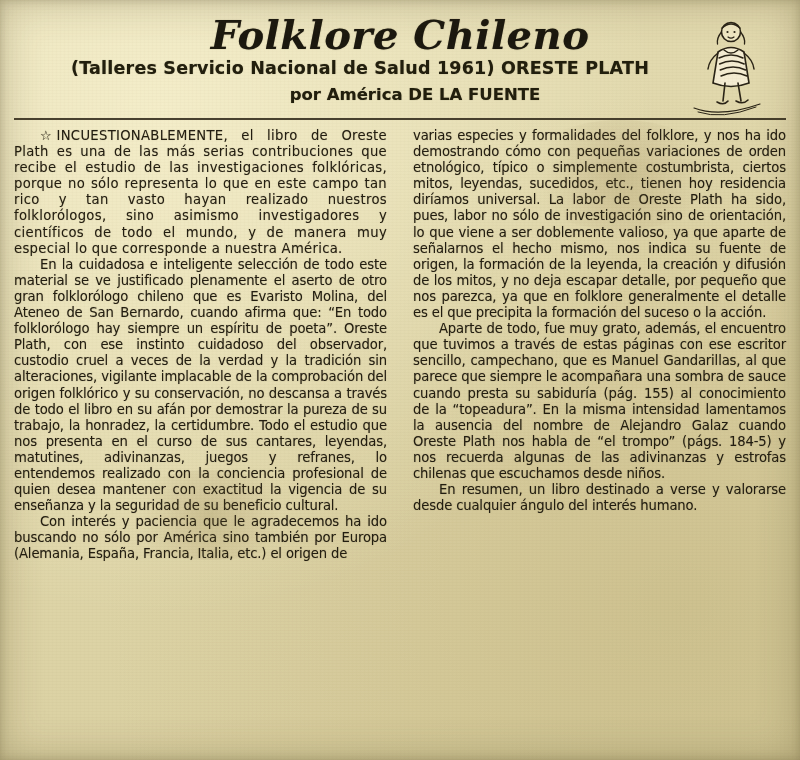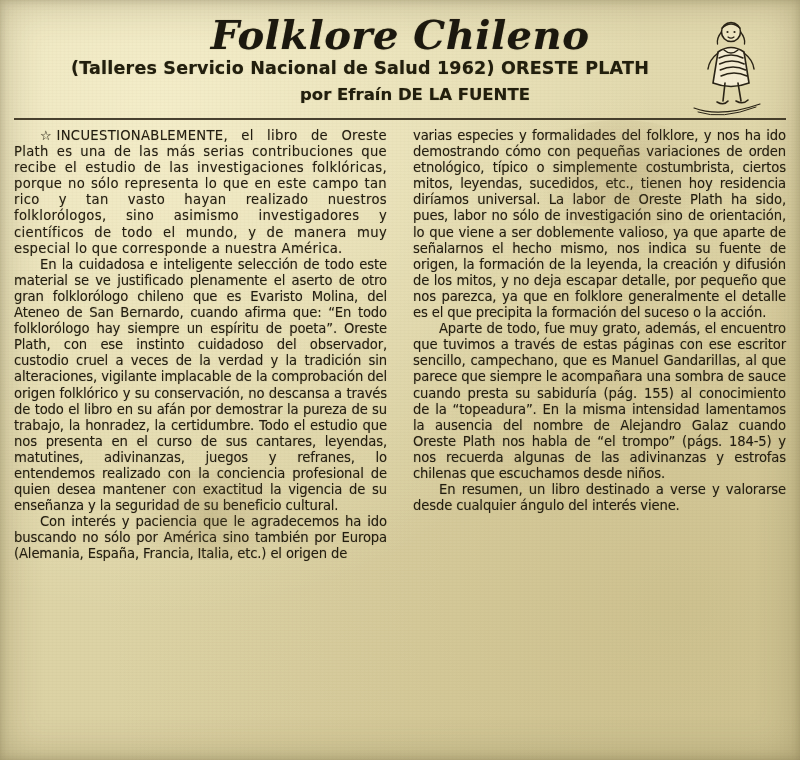--- a/index.html
+++ b/index.html
@@ -178,39 +178,39 @@
         <path d="M54 71 l3 18" stroke-width="1.6"></path>
         <path d="M33 90 q7 4 11 -1" stroke-width="1.6"></path>
         <path d="M52 89 q7 4 12 -1" stroke-width="1.6"></path>
 
         <path d="M10 96 q26 10 66 -4" stroke-width="1.2"></path>
         <path d="M14 100 q24 8 58 -5" stroke-width="1"></path>
       </g>
     </svg>
 
     <h1 class="main-title">Folklore Chileno</h1>
-    <div class="subtitle-line">(Talleres Servicio Nacional de Salud 1962) ORESTE PLATH</div>
-    <div class="byline">por Efraín DE LA FUENTE</div>
+    <div class="subtitle-line">(Talleres Servicio Nacional de Salud 1961) ORESTE PLATH</div>
+    <div class="byline">por América DE LA FUENTE</div>
   </header>
 
   <div class="rule-top"></div>
 
   <div class="columns">
     <div class="col-divider"></div>
 
     <div class="col left">
       <p class="body-par"><span class="indent"></span><span class="star">☆</span><span class="lead-caps">INCUESTIONABLEMENTE, el libro de Oreste Plath es una de las más serias contribuciones que recibe el estudio de las investigaciones folklóricas, porque no sólo representa lo que en este campo tan rico y tan vasto hayan realizado nuestros folklorólogos, sino asimismo investigadores y científicos de todo el mundo, y de manera muy especial lo que corresponde a nuestra América.</span></p>
       <p class="body-par"><span class="indent"></span><span>En la cuidadosa e inteligente selección de todo este material se ve justificado plenamente el aserto de otro gran folklorólogo chileno que es Evaristo Molina, del Ateneo de San Bernardo, cuando afirma que: “En todo folklorólogo hay siempre un espíritu de poeta”. Oreste Plath, con ese instinto cuidadoso del observador, custodio cruel a veces de la verdad y la tradición sin alteraciones, vigilante implacable de la comprobación del origen folklórico y su conservación, no descansa a través de todo el libro en su afán por demostrar la pureza de su trabajo, la honradez, la certidumbre. Todo el estudio que nos presenta en el curso de sus cantares, leyendas, matutines, adivinanzas, juegos y refranes, lo entendemos realizado con la conciencia profesional de quien desea mantener con exactitud la vigencia de su enseñanza y la seguridad de su beneficio cultural.</span></p>
       <p class="body-par"><span class="indent"></span><span>Con interés y paciencia que le agradecemos ha ido buscando no sólo por América sino también por Europa (Alemania, España, Francia, Italia, etc.) el origen de</span></p>
     </div>
 
     <div class="col right">
       <p class="body-par"><span>varias especies y formalidades del folklore, y nos ha ido demostrando cómo con pequeñas variaciones de orden etnológico, típico o simplemente costumbrista, ciertos mitos, leyendas, sucedidos, etc., tienen hoy residencia diríamos universal. La labor de Oreste Plath ha sido, pues, labor no sólo de investigación sino de orientación, lo que viene a ser doblemente valioso, ya que aparte de señalarnos el hecho mismo, nos indica su fuente de origen, la formación de la leyenda, la creación y difusión de los mitos, y no deja escapar detalle, por pequeño que nos parezca, ya que en folklore generalmente el detalle es el que precipita la formación del suceso o la acción.</span></p>
       <p class="body-par"><span class="indent"></span><span>Aparte de todo, fue muy grato, además, el encuentro que tuvimos a través de estas páginas con ese escritor sencillo, campechano, que es Manuel Gandarillas, al que parece que siempre le acompañara una sombra de sauce cuando presta su sabiduría (pág. 155) al conocimiento de la “topeadura”. En la misma intensidad lamentamos la ausencia del nombre de Alejandro Galaz cuando Oreste Plath nos habla de “el trompo” (págs. 184-5) y nos recuerda algunas de las adivinanzas y estrofas chilenas que escuchamos desde niños.</span></p>
-      <p class="body-par"><span class="indent"></span><span>En resumen, un libro destinado a verse y valorarse desde cualquier ángulo del interés viene.</span></p>
+      <p class="body-par"><span class="indent"></span><span>En resumen, un libro destinado a verse y valorarse desde cualquier ángulo del interés humano.</span></p>
     </div>
   </div>
 
   <div class="smudge" style="left:120px; top:470px; width:180px; height:90px;"></div>
   <div class="smudge" style="left:520px; top:120px; width:200px; height:110px;"></div>
   <div class="grain"></div>
   <div class="edge-dark"></div>
 </div>
 
 </body></html>

